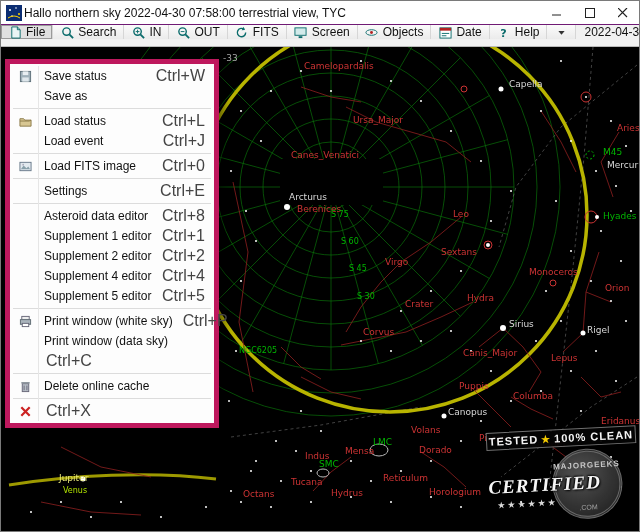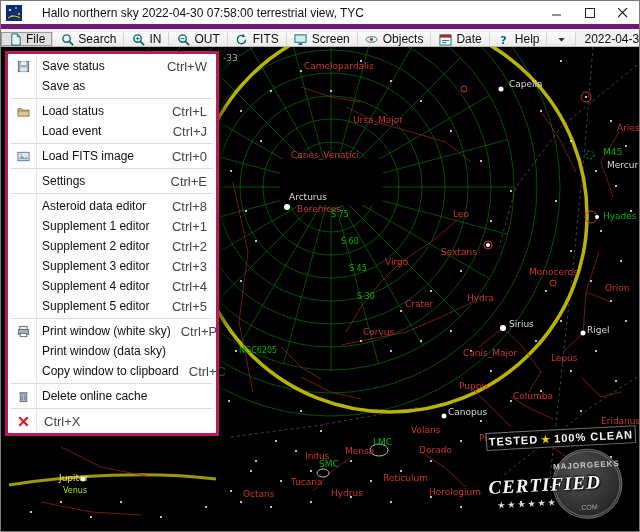--- a/index.html
+++ b/index.html
@@ -2,40 +2,40 @@
 <html><head>
 <meta charset="utf-8">
 <style>
   *{margin:0;padding:0;box-sizing:border-box}
   html,body{width:640px;height:532px;overflow:hidden}
   body{font-family:"Liberation Sans",sans-serif;background:#000}
   .window{width:640px;height:532px;border:1px solid #7a7a7a;display:flex;flex-direction:column;background:#fff}
   
   .titlebar{height:23px;flex:0 0 auto;display:flex;align-items:center;background:#ffffff;padding-left:5px}
   .app-icon{width:16px;height:16px;display:inline-flex}
-  .title{font-size:12px;color:#111;margin-left:20px;white-space:nowrap}
+  .title{font-size:12px;color:#111;margin-left:2px;white-space:nowrap}
   .win-controls{margin-left:auto;display:flex;height:100%}
   .win-btn{width:33px;display:flex;align-items:center;justify-content:center;cursor:default}
   
-  .menubar{height:23px;flex:0 0 auto;background:#f1f1f1;border-top:5px solid #701a75;border-bottom:1px solid #b9b9b9;display:flex;align-items:flex-end;font-size:12px}
+  .menubar{height:23px;flex:0 0 auto;background:#f1f1f1;border-top:1px solid #701a75;border-bottom:1px solid #b9b9b9;display:flex;align-items:flex-start;font-size:12px}
   #mb-items{display:flex;align-items:stretch}
   .mb-item{display:flex;align-items:center;gap:4px;padding:0 7px;border-right:1px solid #d6d6d6;background:linear-gradient(#fbfbfb,#ebebeb);color:#111;cursor:default;white-space:nowrap}
   .mb-item.active{background:#e0e0e0;box-shadow:inset 0 0 0 1px #9a9a9a}
   .mb-item .icon{display:inline-flex;width:14px;height:14px;align-items:center;justify-content:center}
   .mb-right{margin-left:auto;display:flex;align-items:center;padding:0 8px;color:#111;white-space:nowrap}
   
   .chart-area{position:relative;flex:1;background:#000;overflow:hidden}
   #sky{position:absolute;left:0;top:0}
   
-  .file-menu{position:absolute;left:4px;top:4px;width:214px;background:#fdfdfd;border:3px solid #be185d;box-shadow:4px 4px 9px rgba(0,0,0,.5);padding:2px 0;z-index:20}
+  .file-menu{position:absolute;left:4px;top:12px;width:214px;background:#fdfdfd;border:5px solid #be185d;box-shadow:4px 4px 9px rgba(0,0,0,.5);padding:2px 0;z-index:20}
   .file-menu::before{content:"";position:absolute;left:28px;top:2px;bottom:2px;width:1px;background:#e6e6e6}
   .fm-item{display:flex;align-items:center;height:20px;padding:0 9px 0 4px;font-size:12px;color:#111;position:relative;cursor:default}
   .fm-icon{width:22px;flex:0 0 22px;display:inline-flex;align-items:center;justify-content:center}
   .fm-label{flex:1;padding-left:8px;white-space:nowrap}
-  .fm-shortcut{color:#444;font-size:13px;padding-left:10px}
+  .fm-shortcut{color:#444;font-size:16px;padding-left:10px}
   .fm-sep{height:1px;background:#dcdcdc;margin:2px 3px}
   
   .mg-badge{position:absolute;right:1px;bottom:6px;width:150px;transform:rotate(-3deg);z-index:15;opacity:.96}
   .mg-bar{background:#050505;border:1px solid #777;color:#fff;font-size:11px;font-weight:bold;letter-spacing:1px;display:flex;justify-content:center;align-items:center;gap:3px;padding:2px 0;white-space:nowrap}
   .mg-star{color:#ffd400;font-size:10px}
   .mg-emblem{position:relative;height:76px;margin-top:2px}
   .mg-circle{position:absolute;right:16px;top:1px;width:70px;height:70px;border-radius:50%;background:radial-gradient(circle at 40% 35%,#555,#1c1c1c);border:3px double #6e6e6e;display:flex;flex-direction:column;align-items:center;justify-content:flex-start;padding-top:9px;color:#cfcfcf}
   .mg-brand{font-size:8px;letter-spacing:1px;font-weight:bold}
   .mg-com{font-size:7px;color:#a8a8a8;margin-top:34px}
   .mg-certified{position:absolute;left:0;top:24px;font-family:"Liberation Serif",serif;font-style:italic;font-weight:bold;font-size:19px;color:#fff;letter-spacing:1px;text-shadow:1px 1px 2px #000,-1px -1px 2px #000}
@@ -466,25 +466,20 @@
           <span class="fm-label">Supplement 1 editor</span>
           <span class="fm-shortcut">Ctrl+1</span>
         </div>
         <div class="fm-item">
           <span class="fm-icon"></span>
           <span class="fm-label">Supplement 2 editor</span>
           <span class="fm-shortcut">Ctrl+2</span>
         </div>
         <div class="fm-item">
           <span class="fm-icon"></span>
-          <span class="fm-label">Supplement 3 editor</span>
-          <span class="fm-shortcut">Ctrl+3</span>
-        </div>
-        <div class="fm-item">
-          <span class="fm-icon"></span>
           <span class="fm-label">Supplement 4 editor</span>
           <span class="fm-shortcut">Ctrl+4</span>
         </div>
         <div class="fm-item">
           <span class="fm-icon"></span>
           <span class="fm-label">Supplement 5 editor</span>
           <span class="fm-shortcut">Ctrl+5</span>
         </div>
         <div class="fm-sep"></div>
         <div class="fm-item">
@@ -498,21 +493,20 @@
           <span class="fm-label">Print window (white sky)</span>
           <span class="fm-shortcut">Ctrl+P</span>
         </div>
         <div class="fm-item">
           <span class="fm-icon"></span>
           <span class="fm-label">Print window (data sky)</span>
           <span class="fm-shortcut"></span>
         </div>
         <div class="fm-item">
           <span class="fm-icon"></span>
-          <span class="fm-label">Copy window to clipboard</span>
           <span class="fm-shortcut">Ctrl+C</span>
         </div>
         <div class="fm-sep"></div>
         <div class="fm-item">
           <span class="fm-icon">
             <svg viewBox="0 0 14 14" width="13" height="13">
               <rect x="3.5" y="4" width="7" height="8.5" fill="#b7bec6" stroke="#667"></rect>
               <rect x="2.5" y="2.2" width="9" height="1.6" fill="#8b949c"></rect>
               <line x1="5.5" y1="6" x2="5.5" y2="11" stroke="#667"></line>
               <line x1="8.5" y1="6" x2="8.5" y2="11" stroke="#667"></line>

